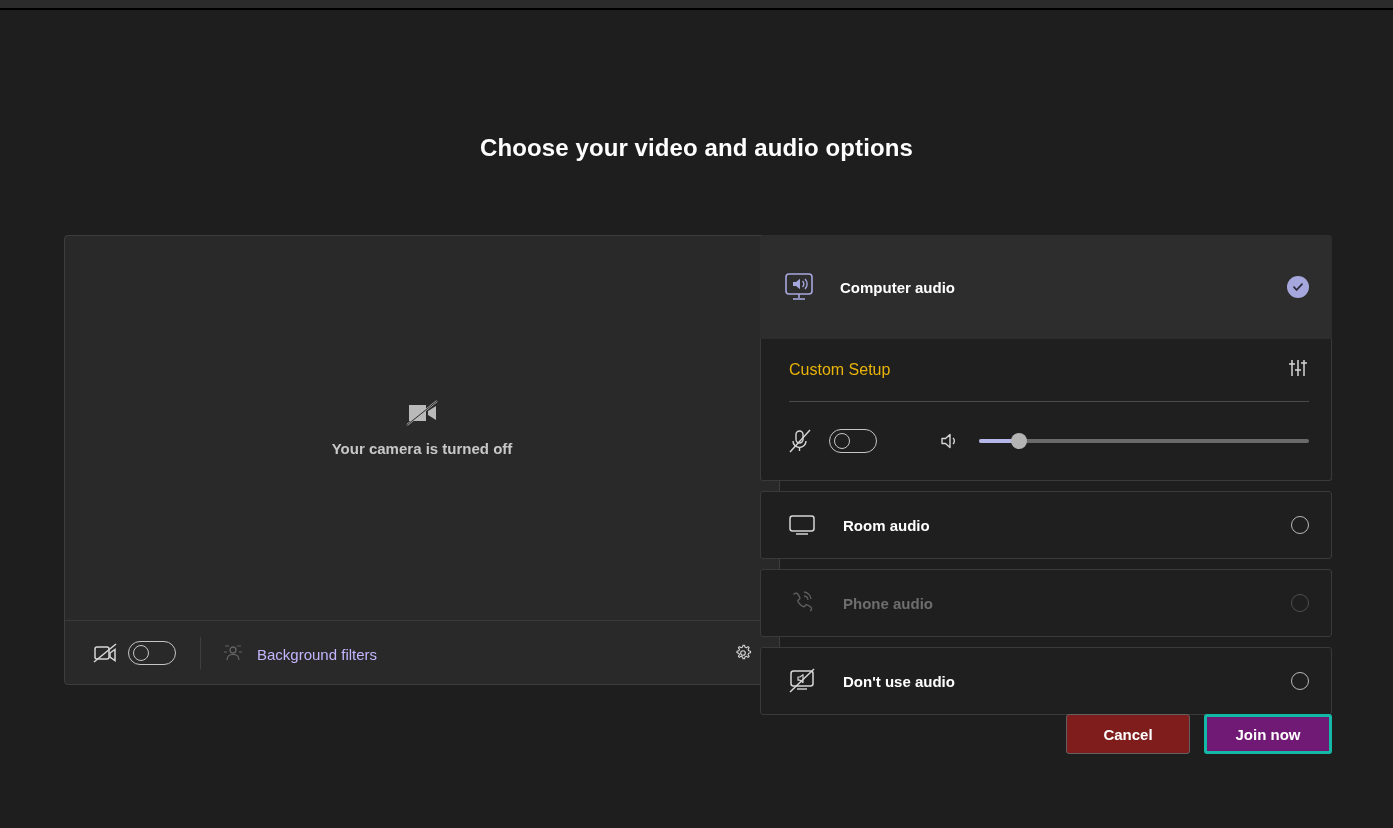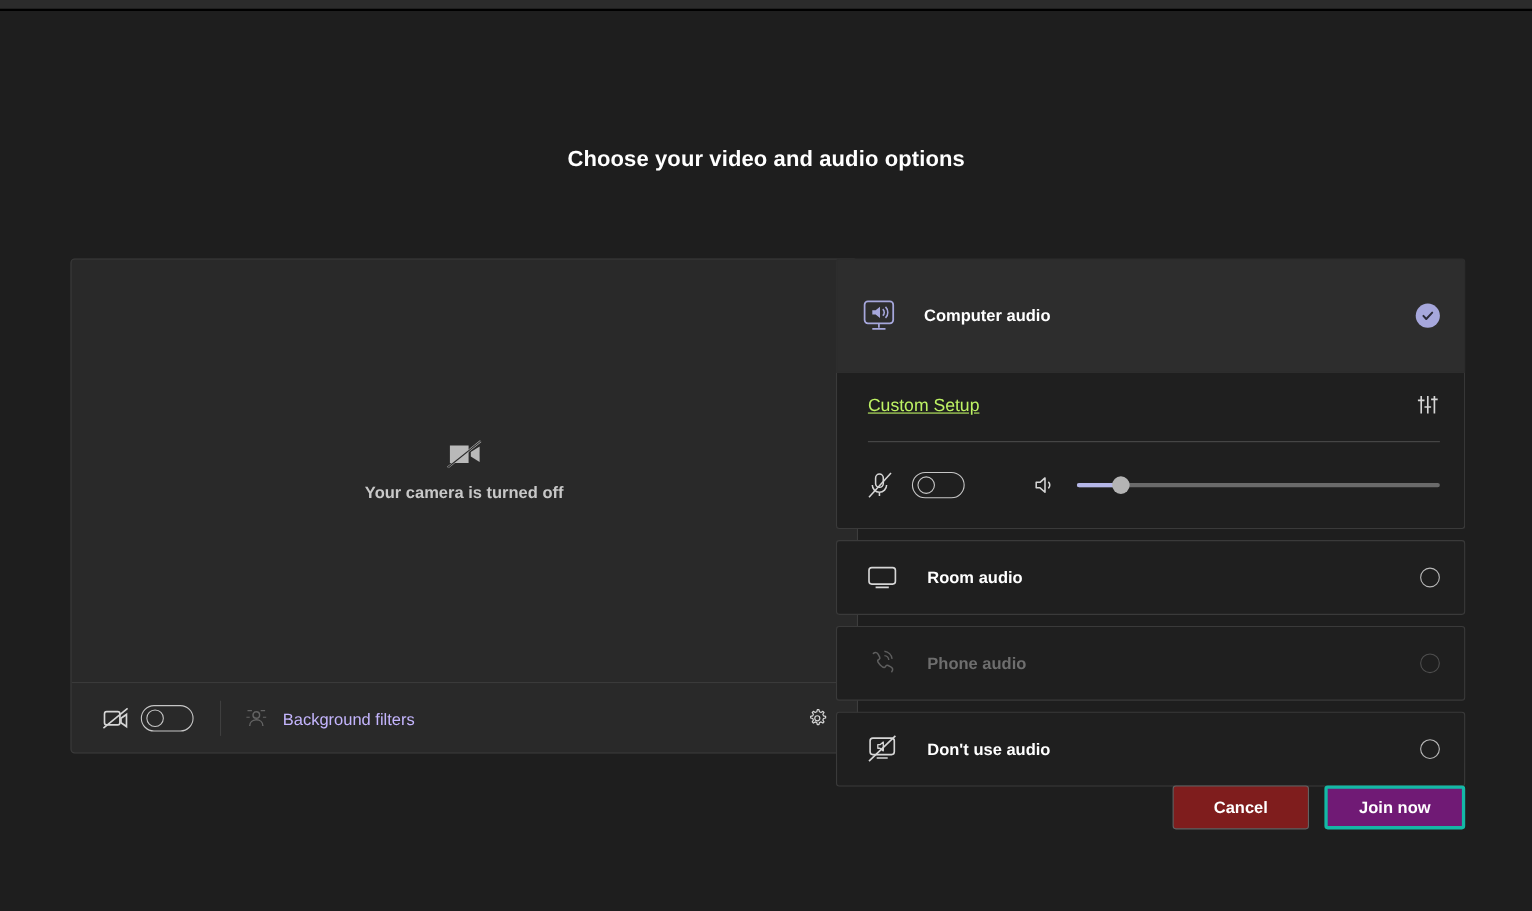--- a/index.html
+++ b/index.html
@@ -10,21 +10,21 @@
     overflow: hidden;
   }
   .top-strip { height: 8px; background: #2b2b2b; width: 100%; }
   .top-rule  { height: 2px; background: #000; width: 100%; }
 
   .stage { position: relative; width: 1393px; height: 818px; background: #1e1e1e; }
 
   .page-title {
     position: absolute; top: 124px; left: 0; width: 1393px;
     text-align: center; color: #ffffff;
-    font-size: 20px; font-weight: bold; letter-spacing: .1px;
+    font-size: 24px; font-weight: bold; letter-spacing: .1px;
   }
 
   
   .video-panel {
     position: absolute; left: 64px; top: 225px; width: 716px; height: 450px;
     background: #292929; border: 1px solid #3d3d3d; border-radius: 4px;
     overflow: hidden;
   }
   .video-preview {
     position: absolute; left: 0; top: 0; right: 0; height: 385px;
@@ -73,21 +73,21 @@
   .row-disabled { cursor: default; }
   .row-disabled .row-label { color: #6e6e6e; }
   .row-disabled .radio { border-color: #4e4e4e; }
 
   
   .custom-setup {
     background: #1f1f1f; border: 1px solid #3a3a3a; border-top: none;
     border-radius: 0 0 3px 3px; padding: 0 22px 0 28px; margin-bottom: 10px;
   }
   .cs-head { height: 62px; display: flex; align-items: center; }
-  .cs-title { font-size: 16px; color: #bef264; text-decoration: underline; }
+  .cs-title { font-size: 16px; color: #eab308; }
   .cs-eq { margin-left: auto; cursor: pointer; }
   .cs-rule { height: 1px; background: #4a4a4a; }
   .cs-controls { height: 78px; display: flex; align-items: center; }
   .mic-icon { width: 22px; height: 24px; margin-right: 18px; }
   .spk-icon { margin-left: 62px; margin-right: 18px; }
   .slider { position: relative; flex: 1; height: 4px; background: #6a6a6a; border-radius: 2px; cursor: pointer; }
   .slider .fill { position: absolute; left: 0; top: 0; height: 4px; border-radius: 2px; background: #b5b7e8; }
   .slider .thumb { position: absolute; top: -6px; width: 16px; height: 16px; border-radius: 50%; background: #b4b4b4; transform: translateX(-8px); }
 
   

